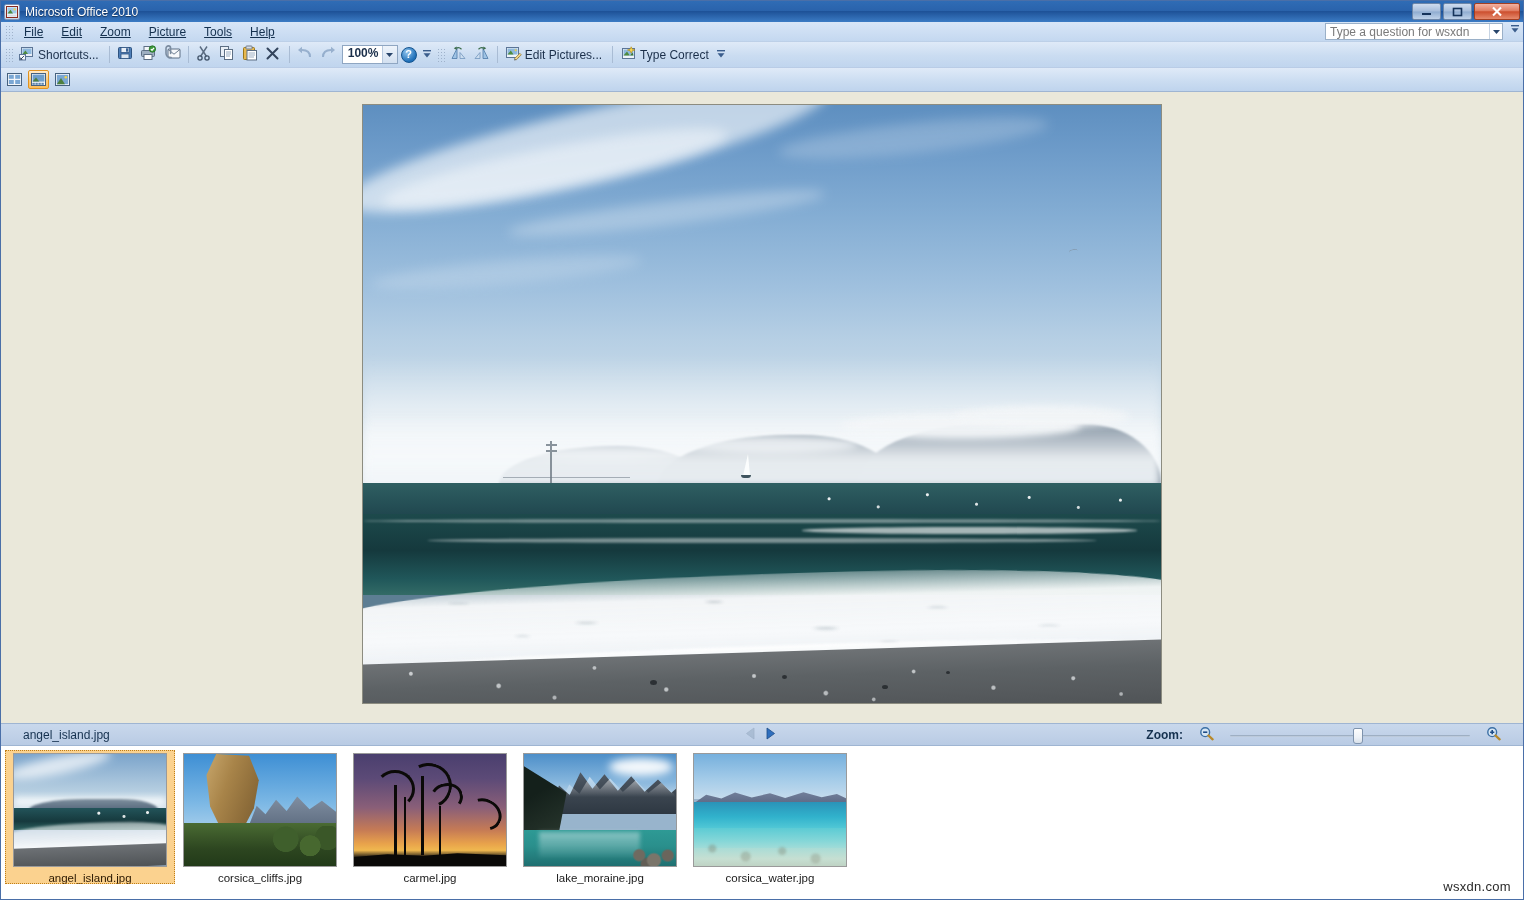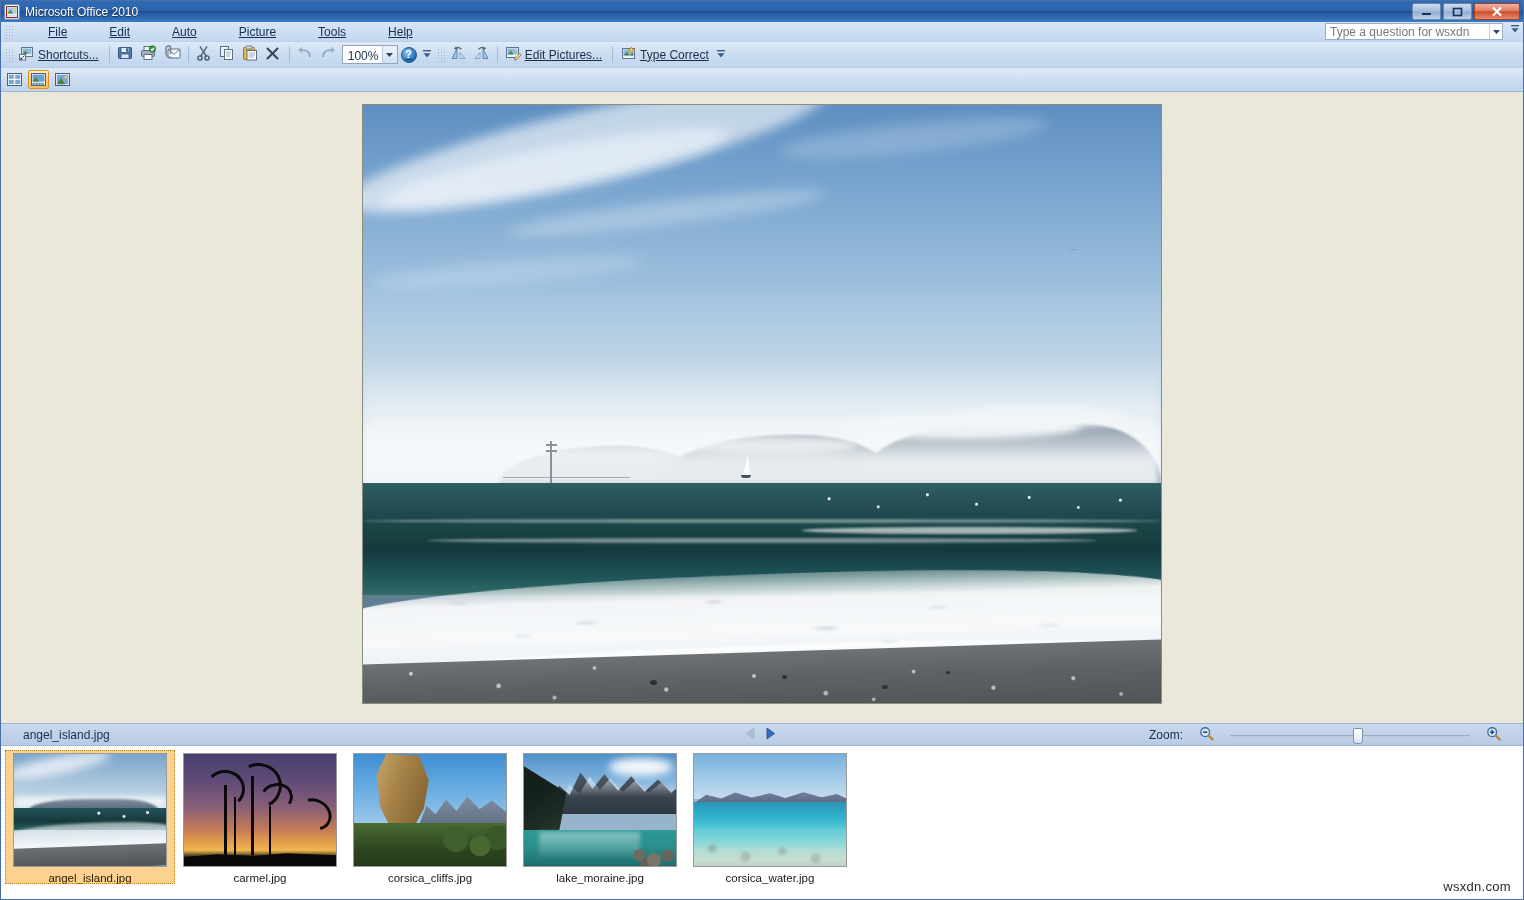--- a/index.html
+++ b/index.html
@@ -81,21 +81,21 @@
     background-position: 1px 1px;
     flex: none;
   }
   .menu-item {
     padding: 2px 9px;
     font-size: 12px;
     color: #15314f;
     cursor: pointer;
     white-space: nowrap;
   }
-  .menu-item u { text-decoration: underline; margin-left: 24px; }
+  .menu-item u { text-decoration: underline; }
   .help-box {
     position: absolute; right: 20px; top: 1px;
     width: 178px; height: 17px;
     background: #ffffff;
     border: 1px solid #9ab0c8;
     display: flex; align-items: center;
     padding-left: 4px;
     font-size: 12px; color: #7a7a7a;
   }
   .help-box .hb-text { flex: 1; white-space: nowrap; overflow: hidden; }
@@ -122,38 +122,38 @@
     min-width: 23px;
     display: flex; align-items: center; justify-content: flex-start;
     gap: 3px;
     padding: 0 2px;
     border: 1px solid transparent;
     border-radius: 3px;
     cursor: pointer;
     color: #1b2f4a;
     font-size: 12px;
     white-space: nowrap;
-    text-decoration: underline;
   }
   .tb-btn.text { padding: 0 5px 0 3px; }
   .tb-btn.disabled { opacity: 0.42; cursor: default; }
   .tb-sep {
     width: 1px; height: 17px;
     background: #a9bcd4;
     margin: 0 4px;
     flex: none;
   }
   .zoom-combo {
     width: 56px; height: 19px;
     background: #ffffff;
     border: 1px solid #8fa6c2;
-    display: flex; align-items: flex-end;
+    display: flex; align-items: flex-start;
     margin-left: 2px;
     font-size: 12px; color: #1b2f4a;
     cursor: pointer;
+    font-weight: bold;
   }
   .zoom-combo .zc-val { flex: 1; padding-left: 5px; }
   .zoom-combo .zc-arrow {
     width: 15px; height: 17px;
     display: flex; align-items: center; justify-content: center;
     background: linear-gradient(to bottom,#eef4fb,#d3e0f0);
     border-left: 1px solid #b6c8de;
   }
   .tb-overflow {
     width: 12px; height: 22px;
@@ -424,21 +424,21 @@
     white-space: nowrap;
   }
   .nav-arrows {
     position: absolute; left: 744px; top: 3px;
     display: flex; gap: 9px; align-items: center;
   }
   .nav-arrow { cursor: pointer; display: block; }
   .nav-arrow.disabled { opacity: .45; cursor: default; }
   .zoom-zone {
     position: absolute; right: 22px; top: 2px;
-    display: flex; align-items: center; gap: 16px;
+    display: flex; align-items: center; gap: 16px; font-weight: bold;
   }
   .zoom-label { font-size: 12px; color: #15314f; white-space: nowrap; }
   .zoom-track {
     width: 240px; height: 17px;
     position: relative;
     display: flex; align-items: center;
   }
   .zoom-track .rail {
     position: absolute; left: 0; right: 0; top: 8px;
     height: 2px;
@@ -650,21 +650,21 @@
           <path d="M2 1.5 L10 9.5 M10 1.5 L2 9.5" stroke="#ffffff" stroke-width="2.1" fill="none"></path>
         </svg>
       </div>
     </div>
   </div>
 
   <div class="menubar">
     <div class="grip"></div>
     <div class="menu-item"><u>File</u></div>
     <div class="menu-item"><u>Edit</u></div>
-    <div class="menu-item"><u>Auto</u></div>
+    <div class="menu-item"><u>Zoom</u></div>
     <div class="menu-item"><u>Picture</u></div>
     <div class="menu-item"><u>Tools</u></div>
     <div class="menu-item"><u>Help</u></div>
 
     <div class="help-box">
       <span class="hb-text">Type a question for wsxdn</span>
       <span class="hb-arrow">
         <svg width="7" height="4" viewBox="0 0 7 4">
             <polygon points="0,0 7,0 3.5,4" fill="#28456b"></polygon>
           </svg>
@@ -997,48 +997,48 @@
         <div class="sea"></div>
           <div class="sp"></div>
           <div class="sf"></div>
           <div class="sd"></div>
       </div>
       <div class="thumb-label">angel_island.jpg</div>
     </div>
 
 
     <div class="thumb-cell">
+      <div class="thumb-img t-cliffs">
+        <div class="sk"></div>
+          <div class="mtn"></div>
+          <div class="rock"></div>
+        <div class="road"></div>
+          <div class="veg"></div>
+          <div class="veg2"></div>
+      </div>
+      <div class="thumb-label">corsica_cliffs.jpg</div>
+    </div>
+
+    <div class="thumb-cell">
       <div class="thumb-img t-carmel">
         <div class="sk"></div>
         <div class="tr trunk" style="left:26%;bottom:10%;height:62%;"></div>
         <div class="tr trunk" style="left:33%;bottom:10%;height:52%;width:2px;"></div>
         <div class="tr trunk" style="left:44%;bottom:10%;height:70%;"></div>
         <div class="tr trunk" style="left:56%;bottom:10%;height:44%;width:2px;"></div>
         <div class="canopy" style="left:14%;top:14%;width:26%;height:34%;"></div>
         <div class="canopy" style="left:34%;top:8%;width:30%;height:40%;transform:rotate(18deg);"></div>
         <div class="canopy" style="left:50%;top:26%;width:22%;height:26%;transform:rotate(-14deg);"></div>
         <div class="canopy" style="left:74%;top:40%;width:24%;height:28%;transform:rotate(28deg);"></div>
         <div class="ground"></div>
       </div>
       <div class="thumb-label">carmel.jpg</div>
     </div>
 
     <div class="thumb-cell">
-      <div class="thumb-img t-cliffs">
-        <div class="sk"></div>
-          <div class="mtn"></div>
-          <div class="rock"></div>
-        <div class="road"></div>
-          <div class="veg"></div>
-          <div class="veg2"></div>
-      </div>
-      <div class="thumb-label">corsica_cliffs.jpg</div>
-    </div>
-
-    <div class="thumb-cell">
       <div class="thumb-img t-moraine">
         <div class="sk"></div>
           <div class="cl"></div>
           <div class="pk"></div>
         <div class="snow"></div>
           <div class="dark"></div>
           <div class="lake"></div>
         <div class="refl"></div>
           <div class="shore"></div>
       </div>

